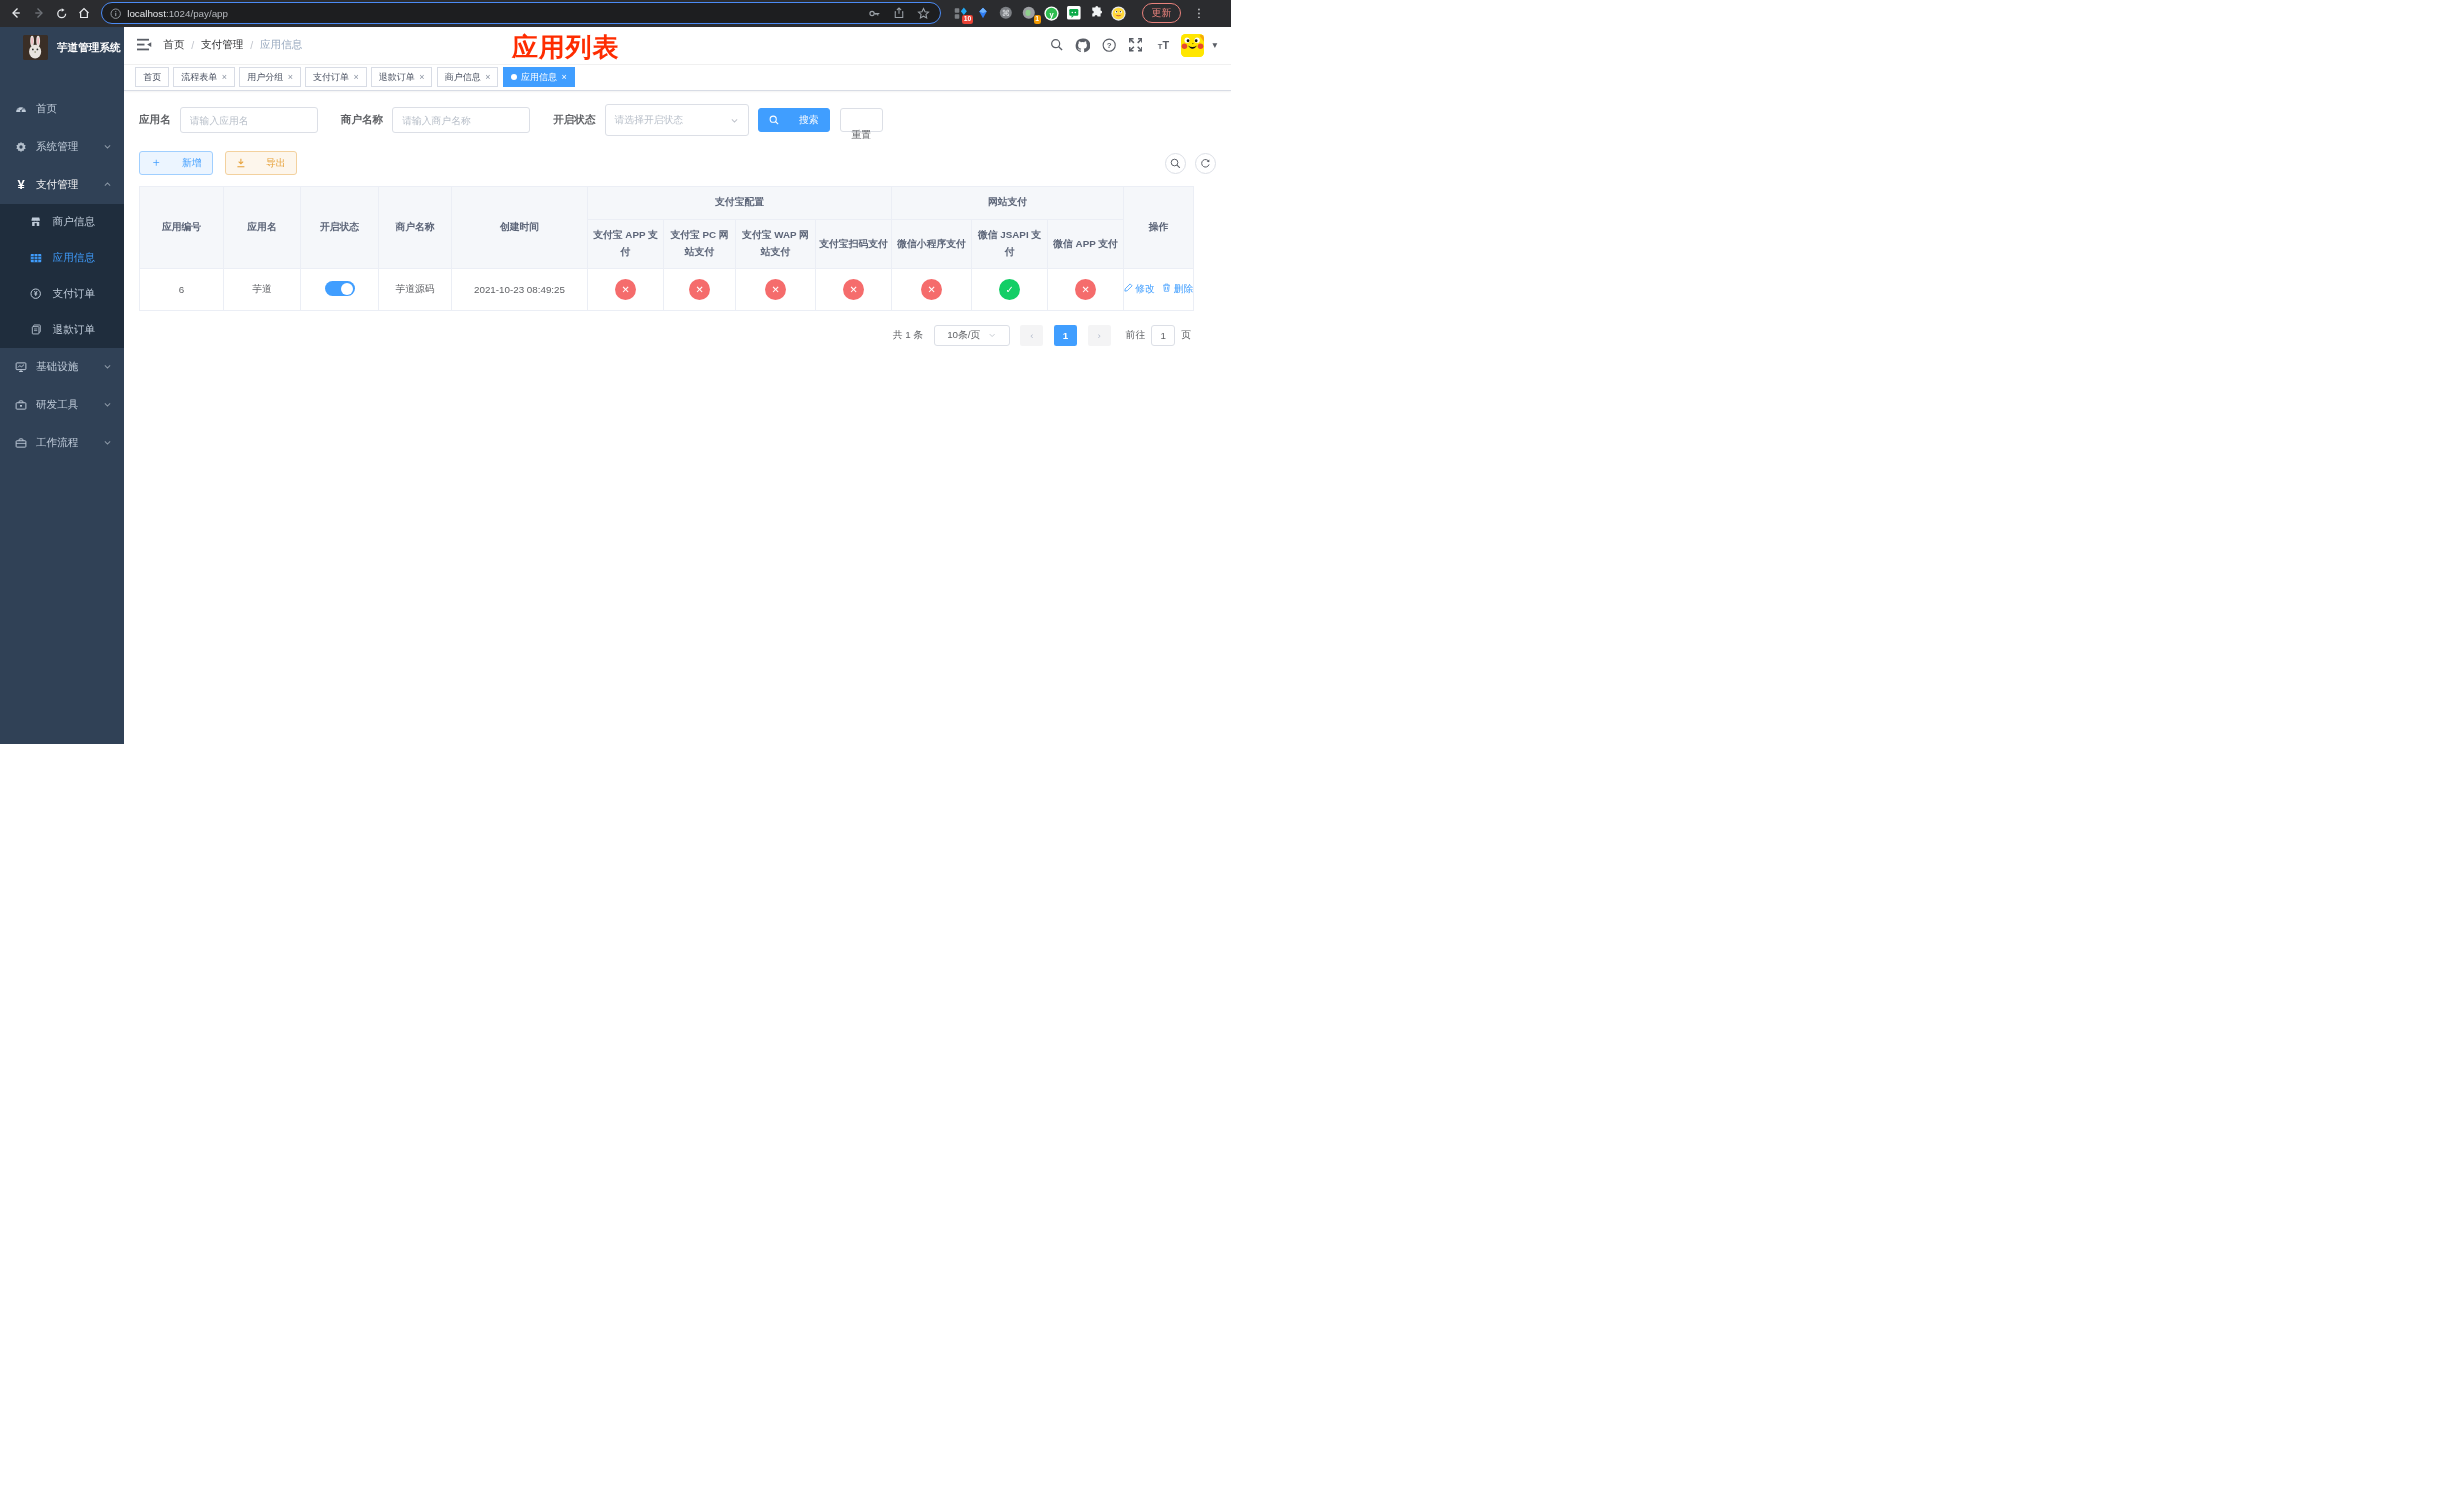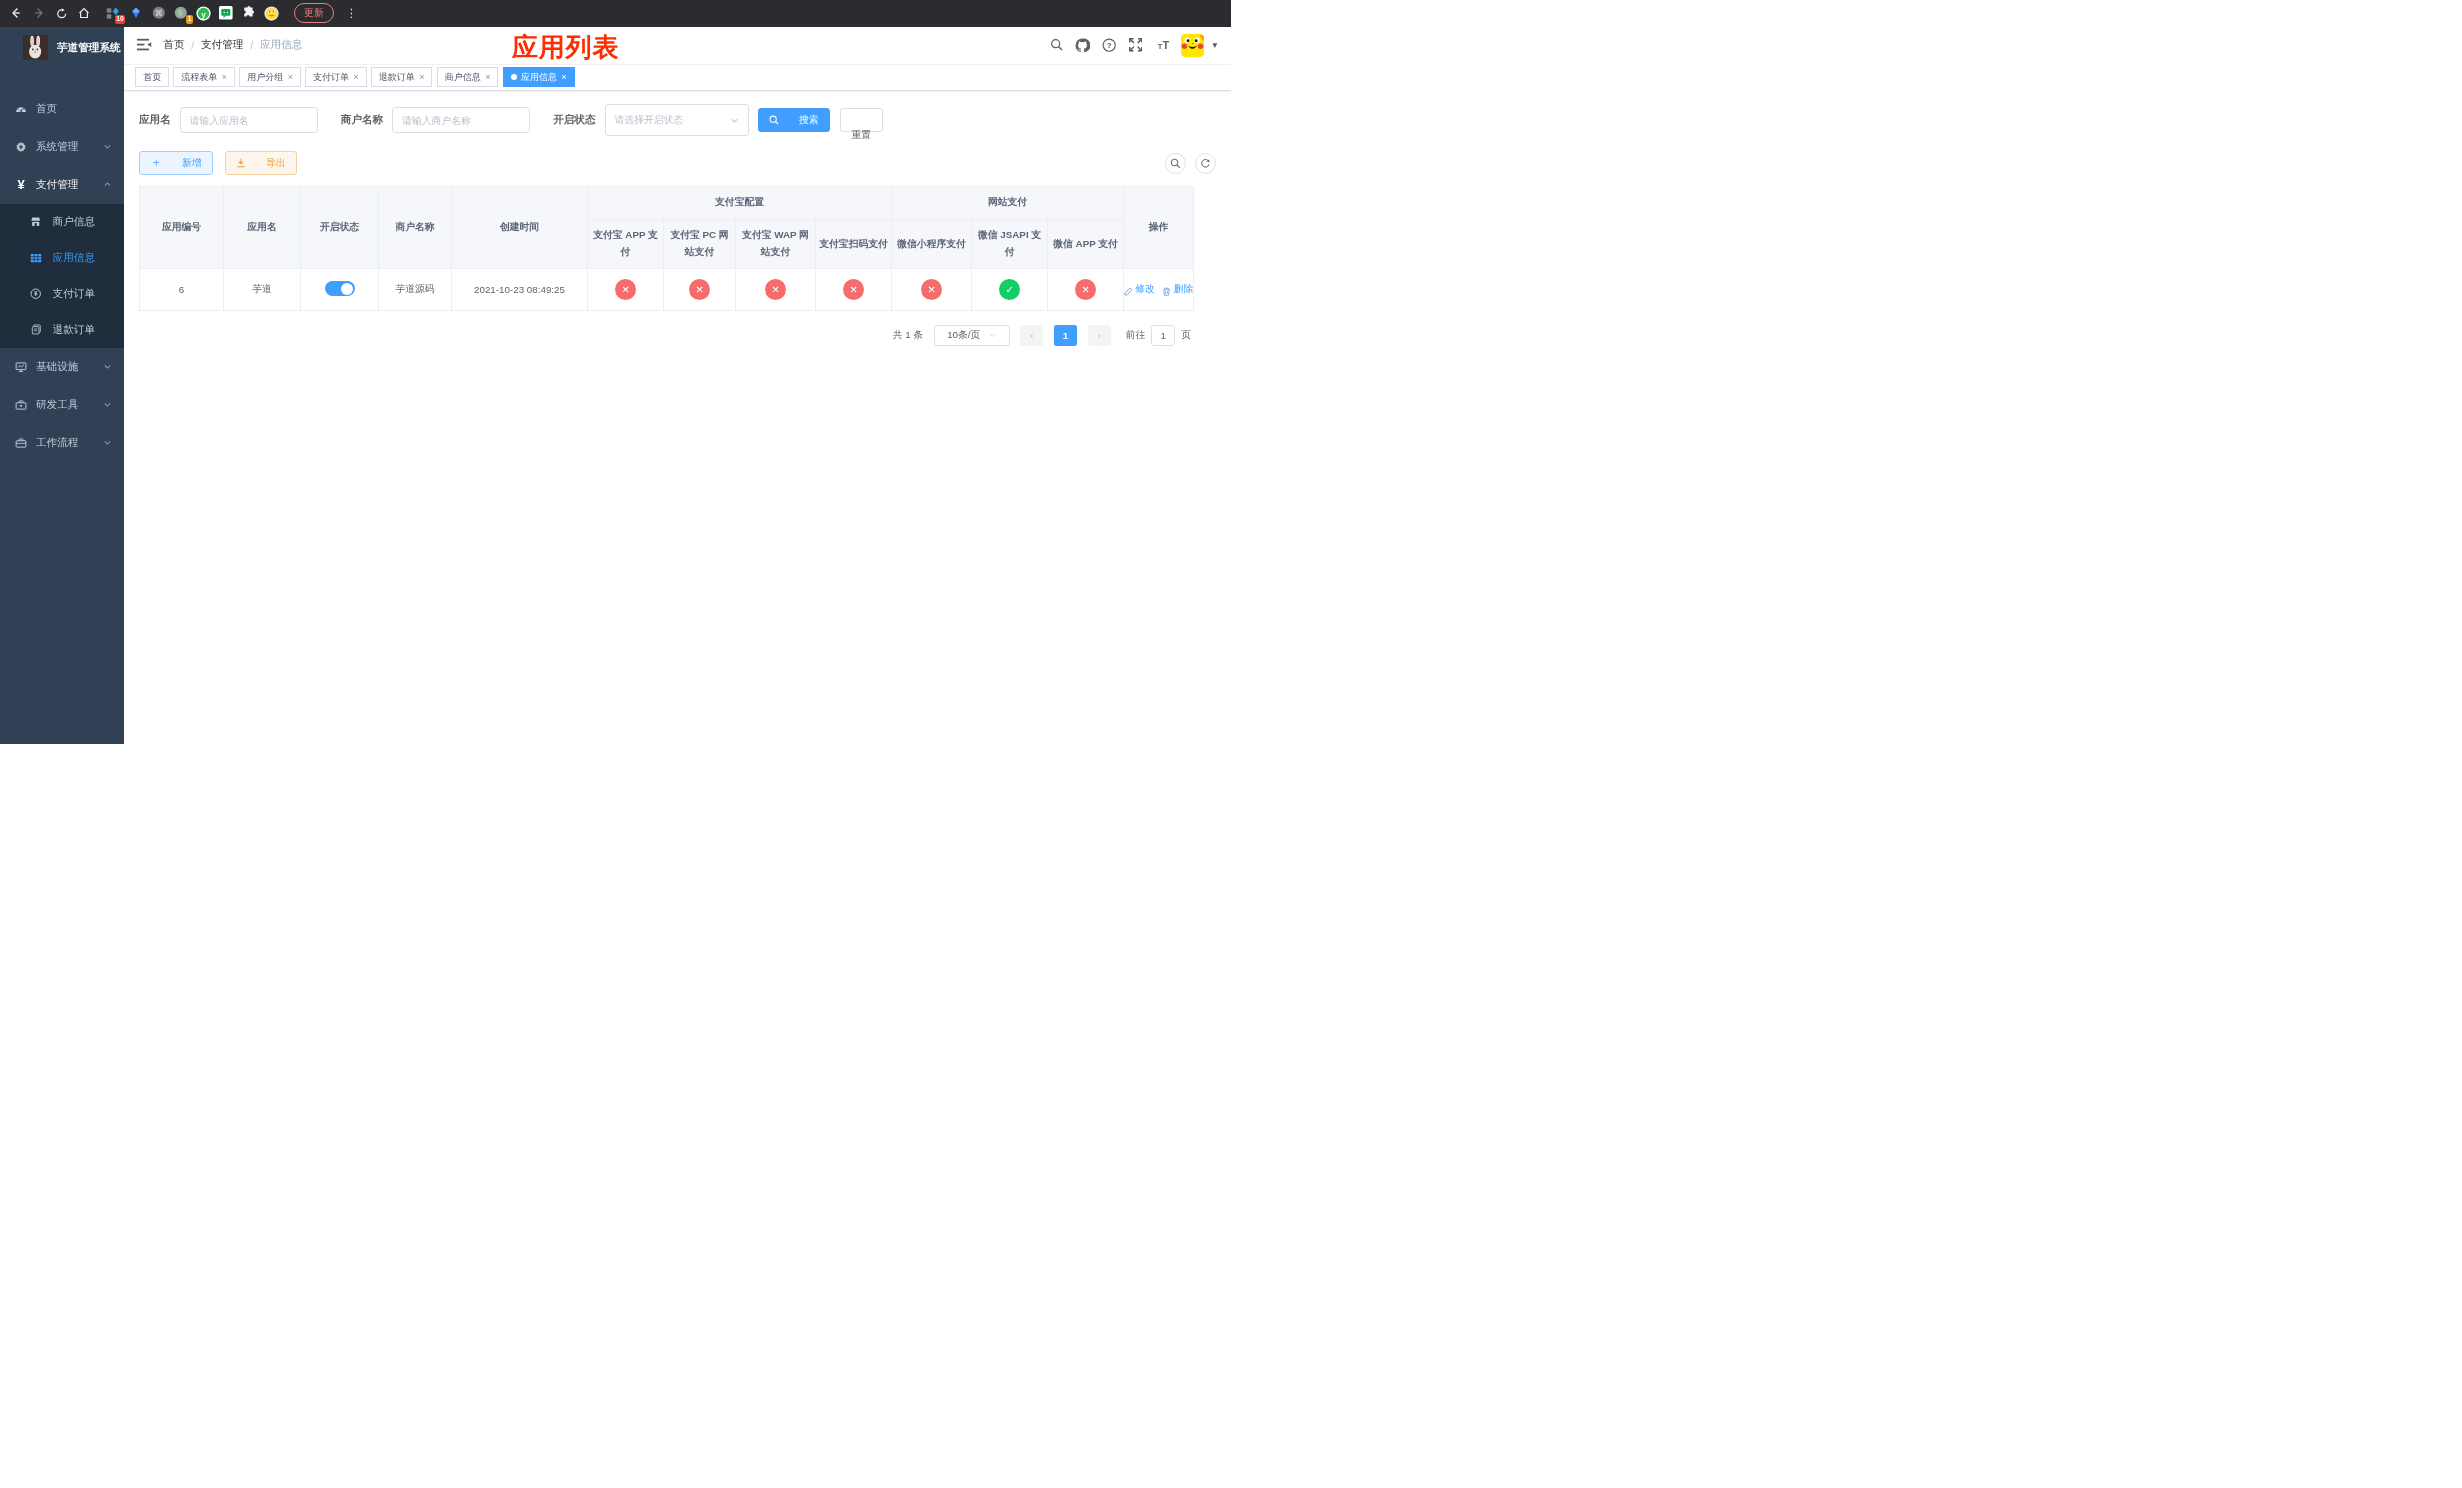--- a/index.html
+++ b/index.html
@@ -83,21 +83,21 @@
   .grid th, .grid td { border:0.8px solid #ebeef5; font-size:9.8px; text-align:center; vertical-align:middle; }
   .grid th { background:#f5f7fa; color:#5c6578; font-weight:bold; padding:7.6px 3px; line-height:16.7px; }
   .grid td { color:#606266; height:42px; padding:4.5px 3px; background:#fff; }
   .status-dot { width:21px; height:21px; border-radius:50%; display:inline-flex; align-items:center; justify-content:center; color:#fff; font-size:9.8px; }
   .status-dot.no { background:#f56c6c; }
   .status-dot.no::before { content:"✕"; }
   .status-dot.yes { background:#13ce66; }
   .status-dot.yes::before { content:"✓"; }
   .switch { width:30px; height:15px; border-radius:7.6px; background:#409eff; position:relative; display:inline-block; cursor:pointer; }
   .switch::after { content:""; position:absolute; top:1.5px; right:1.5px; width:12px; height:12px; border-radius:50%; background:#fff; }
-  .op-link { color:#409eff; font-size:9.8px; display:inline-flex; align-items:flex-end; gap:2.3px; cursor:pointer; white-space:nowrap; }
+  .op-link { color:#409eff; font-size:9.8px; display:inline-flex; align-items:flex-start; gap:2.3px; cursor:pointer; white-space:nowrap; }
   .op-links { display:flex; gap:7.6px; justify-content:center; }
 
   
   .pager { display:flex; align-items:center; justify-content:flex-end; margin-top:13.6px; gap:10.6px; font-size:9.8px; color:#606266; width:1052px; }
   .pg-select { width:76px; height:21px; border:0.8px solid #dcdfe6; border-radius:3px; display:flex; align-items:center; justify-content:center; gap:7.6px; color:#606266; cursor:pointer; }
   .pg-btn { width:23px; height:21px; border-radius:2.3px; background:#f4f4f5; color:#b4bccc; display:flex; align-items:center; justify-content:center; font-size:9.8px; cursor:pointer; }
   .pg-num { width:23px; height:21px; border-radius:2.3px; background:#409eff; color:#fff; display:flex; align-items:center; justify-content:center; font-weight:bold; cursor:pointer; }
   .pg-goto { display:flex; align-items:center; gap:6px; margin-left:4.5px; }
   .pg-input { width:24px; height:21px; border:0.8px solid #dcdfe6; border-radius:3px; text-align:center; font-size:9.8px; color:#606266; font-family:"Liberation Sans",sans-serif; }
 </style>
@@ -122,20 +122,41 @@
         <path d="M13.5 8 A5.5 5.5 0 1 1 8 2.5" stroke="#e8eaed" stroke-width="1.8" fill="none"></path>
         <path d="M8 0.5 L12 2.8 L8 5.2 Z" fill="#e8eaed"></path>
       </svg>
   </div>
   <div class="nav-ico">
     <svg width="12" height="12" viewBox="0 0 16 16">
         <path d="M2 8 L8 2 L14 8 M3.5 7 V14 H12.5 V7" stroke="#e8eaed" stroke-width="1.6" fill="none"></path>
       </svg>
   </div>
 
+  <div class="addr-pill">
+    <svg width="11.4" height="11.4" viewBox="0 0 16 16">
+        <circle cx="8" cy="8" r="6.6" stroke="#9aa0a6" stroke-width="1.3" fill="none"></circle>
+        <rect x="7.3" y="7" width="1.5" height="4.4" fill="#9aa0a6"></rect>
+        <rect x="7.3" y="4.4" width="1.5" height="1.5" fill="#9aa0a6"></rect>
+      </svg>
+    <div class="addr-url"><span>localhost</span><span class="dim">:1024/pay/app</span></div>
+    <div class="pill-right">
+      <svg width="13" height="13" viewBox="0 0 16 16">
+          <circle cx="5" cy="8" r="2.6" stroke="#9aa0a6" stroke-width="1.5" fill="none"></circle>
+          <path d="M7.6 8 H14 M12 8 V10.6 M9.8 8 V9.8" stroke="#9aa0a6" stroke-width="1.5" fill="none"></path>
+        </svg>
+      <svg width="12" height="12" viewBox="0 0 16 16">
+          <path d="M8 1.5 V9 M5.2 4 L8 1.3 L10.8 4" stroke="#9aa0a6" stroke-width="1.4" fill="none"></path>
+          <path d="M4 6.5 H3 V14 H13 V6.5 H12" stroke="#9aa0a6" stroke-width="1.4" fill="none"></path>
+        </svg>
+      <svg width="13" height="13" viewBox="0 0 16 16">
+          <path d="M8 1.8 L9.9 5.8 L14.2 6.3 L11 9.2 L11.9 13.5 L8 11.3 L4.1 13.5 L5 9.2 L1.8 6.3 L6.1 5.8 Z" stroke="#9aa0a6" stroke-width="1.3" fill="none"></path>
+        </svg>
+    </div>
+  </div>
 
   <div class="ext-area">
     <div class="ext">
       <svg width="13.6" height="13.6" viewBox="0 0 18 18">
           <rect x="1" y="3" width="6" height="6" rx="1" fill="#7d8085"></rect>
           <rect x="1" y="11" width="6" height="6" rx="1" fill="#7d8085"></rect>
           <path d="M13 2 L17 7 L13 12 L9 7 Z" fill="#21a8f3"></path>
         </svg>
       <span class="badge red">10</span>
     </div>

